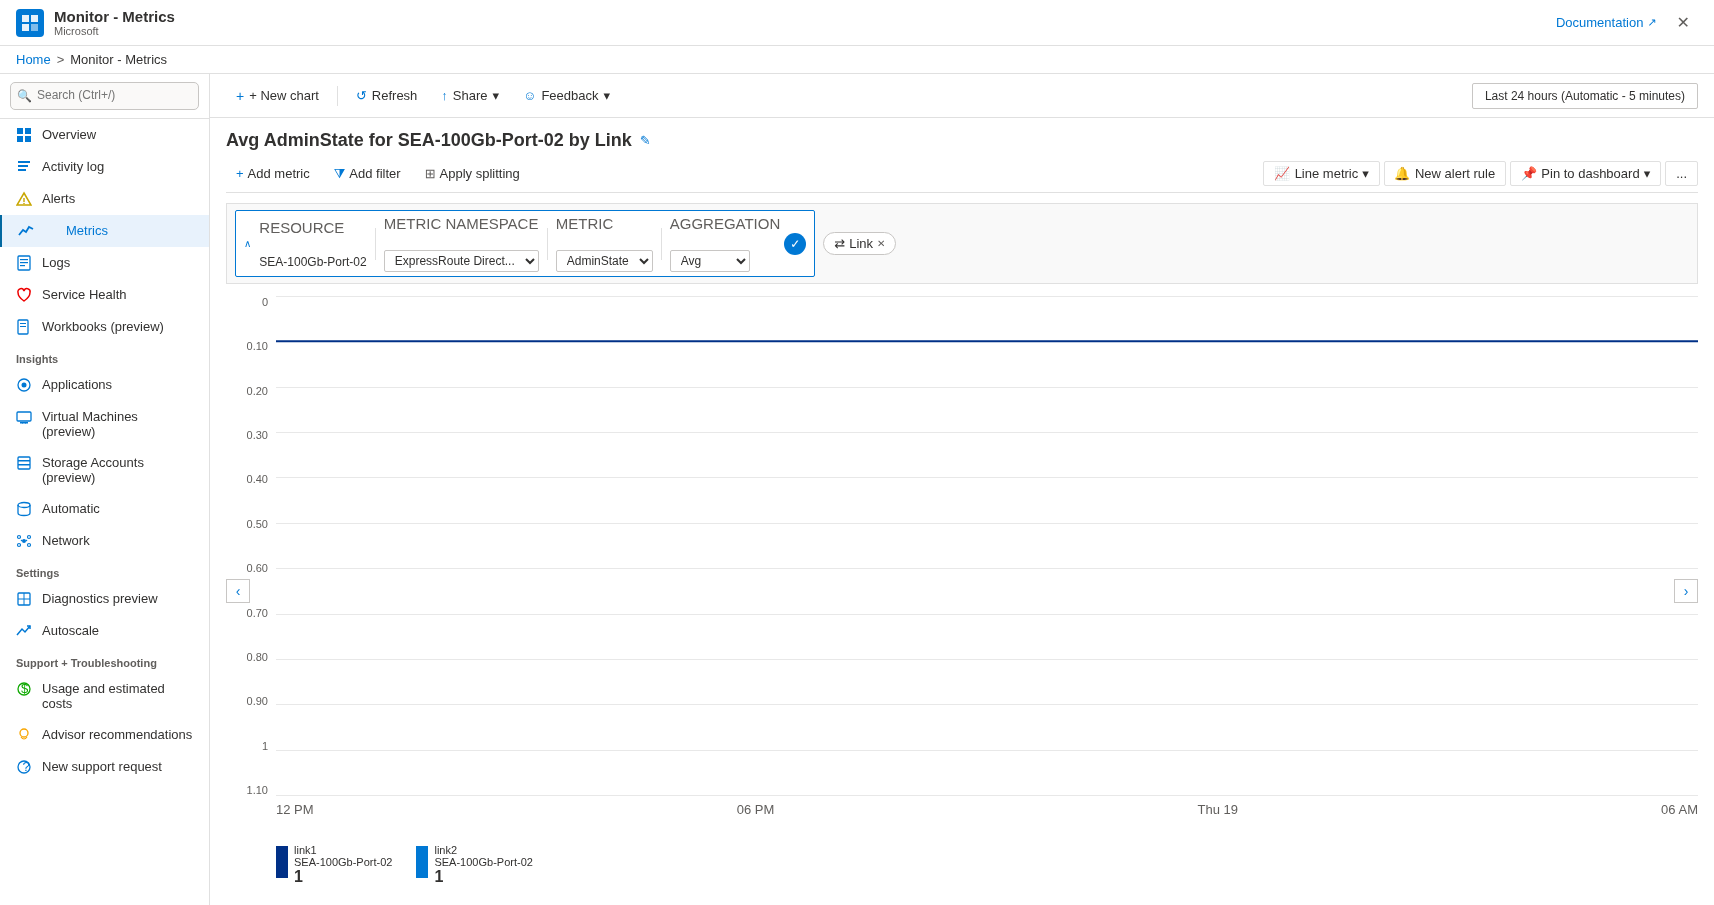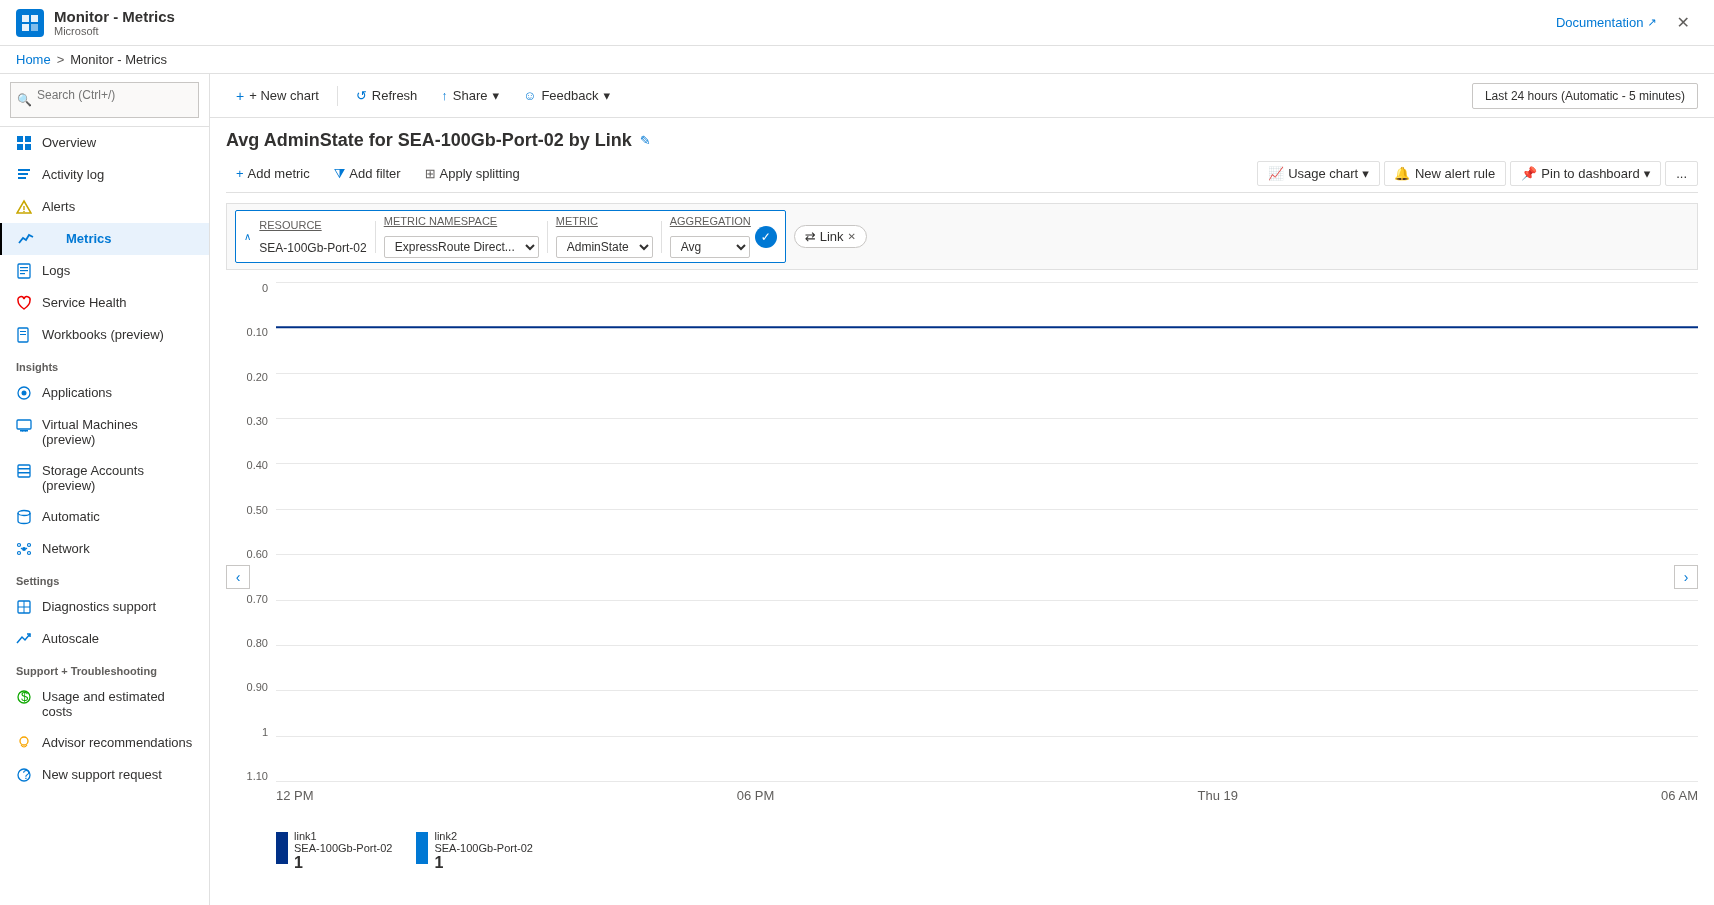--- a/index.html
+++ b/index.html
@@ -47,23 +47,23 @@
       flex-direction: column;
       overflow-y: auto;
       flex-shrink: 0;
     }
     .sidebar-search {
       padding: 8px 10px;
       border-bottom: 1px solid #e0e0e0;
     }
     .sidebar-search input {
       width: 100%;
-      padding: 5px 8px 15px 26px;
+      padding: 5px 8px 7px 26px;
       border: 1px solid #c8c6c4;
-      border-radius: 0;
+      border-radius: 5px;
       font-size: 12px;
       outline: none;
       background: #faf9f8;
     }
     .search-wrap { position: relative; }
     .search-wrap .search-icon-inner {
       position: absolute;
       left: 7px;
       top: 50%;
       transform: translateY(-50%);
@@ -71,21 +71,21 @@
       font-size: 12px;
     }
     .sidebar-item {
       display: flex;
       gap: 10px;
       padding: 8px 16px;
       cursor: pointer;
       color: #323130;
       font-size: 13px;
     }
-    .sidebar-item.active { background: #e8f2fc; color: #0078d4; font-weight: 700; border-left: 2px solid #000000; gap: 32px; }
+    .sidebar-item.active { background: #e8f2fc; color: #0078d4; font-weight: 400; border-left: 2px solid #0369a1; gap: 32px; }
     .sidebar-icon { width: 16px; height: 16px; display: flex; align-items: center; justify-content: center; flex-shrink: 0; }
     .section-label { padding: 10px 16px 4px; font-size: 11px; font-weight: 600; color: #605e5c; text-transform: none; }
 
     
     .main-content {
       flex: 1;
       display: flex;
       flex-direction: column;
       overflow: hidden;
       position: relative;
@@ -160,21 +160,21 @@
       align-items: center;
       gap: 0;
       border: 1px solid #0078d4;
       border-radius: 2px;
       padding: 4px 8px;
       background: #fff;
       flex: 0 0 auto;
     }
     .metric-chevron { color: #0078d4; font-size: 10px; margin-right: 8px; cursor: pointer; }
     .metric-field-group { display: flex; align-items: center; gap: 6px; }
-    .metric-field-label { font-size: 11px; color: #605e5c; text-transform: uppercase; display: block; margin-bottom: 9px; text-decoration: underline; }
+    .metric-field-label { font-size: 15px; color: #605e5c; text-transform: uppercase; display: block; margin-bottom: 18px; }
     .metric-field-value { font-size: 12px; color: #323130; font-weight: 500; }
     .metric-separator { width: 1px; height: 32px; background: #e0e0e0; margin: 0 8px; }
     .metric-select {
       border: 1px solid #c8c6c4;
       padding: 2px 6px;
       background: #fff;
       font-size: 12px;
       color: #323130;
       border-radius: 2px;
       cursor: pointer;
@@ -453,21 +453,21 @@
 
     <div class="section-label">Settings</div>
     <div class="sidebar-item">
       <div class="sidebar-icon">
         <svg width="16" height="16" viewBox="0 0 16 16">
             <rect x="2" y="2" width="12" height="12" rx="1" fill="none" stroke="#0078d4" stroke-width="1.3"></rect>
             <line x1="2" y1="8" x2="14" y2="8" stroke="#0078d4" stroke-width="1"></line>
             <line x1="8" y1="2" x2="8" y2="14" stroke="#0078d4" stroke-width="1"></line>
           </svg>
       </div>
-      <span>Diagnostics support</span>
+      <span>Diagnostics preview</span>
     </div>
     <div class="sidebar-item">
       <div class="sidebar-icon">
         <svg width="16" height="16" viewBox="0 0 16 16">
             <polyline points="1,12 6,6 9,9 14,3" fill="none" stroke="#0078d4" stroke-width="1.5"></polyline>
             <polyline points="11,3 14,3 14,6" fill="none" stroke="#0078d4" stroke-width="1.5"></polyline>
           </svg>
       </div>
       <span>Autoscale</span>
     </div>
@@ -543,21 +543,21 @@
           <span style="color:#0078d4;">⧩</span>
           <span>Add filter</span>
         </button>
         <button class="apply-split-btn">
           <span style="color:#605e5c;">⊞</span>
           <span>Apply splitting</span>
         </button>
         <div style="flex:1"></div>
         <button class="chart-action-btn">
           <span style="color:#0078d4;">📈</span>
-          <span>Usage chart</span>
+          <span>Line metric</span>
           <span>▾</span>
         </button>
         <button class="chart-action-btn">
           <span style="color:#0078d4;">🔔</span>
           <span>New alert rule</span>
         </button>
         <button class="chart-action-btn">
           <span style="color:#0078d4;">📌</span>
           <span>Pin to dashboard</span>
           <span>▾</span>

